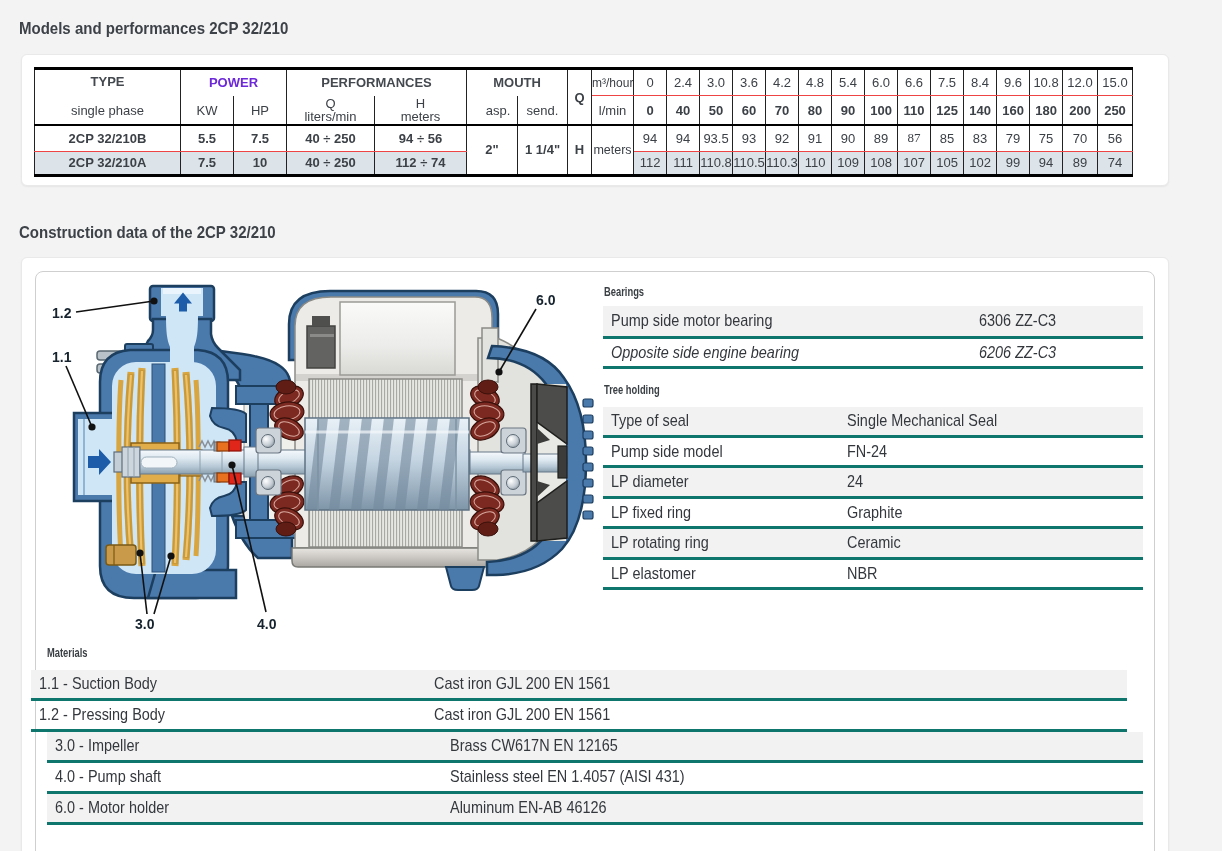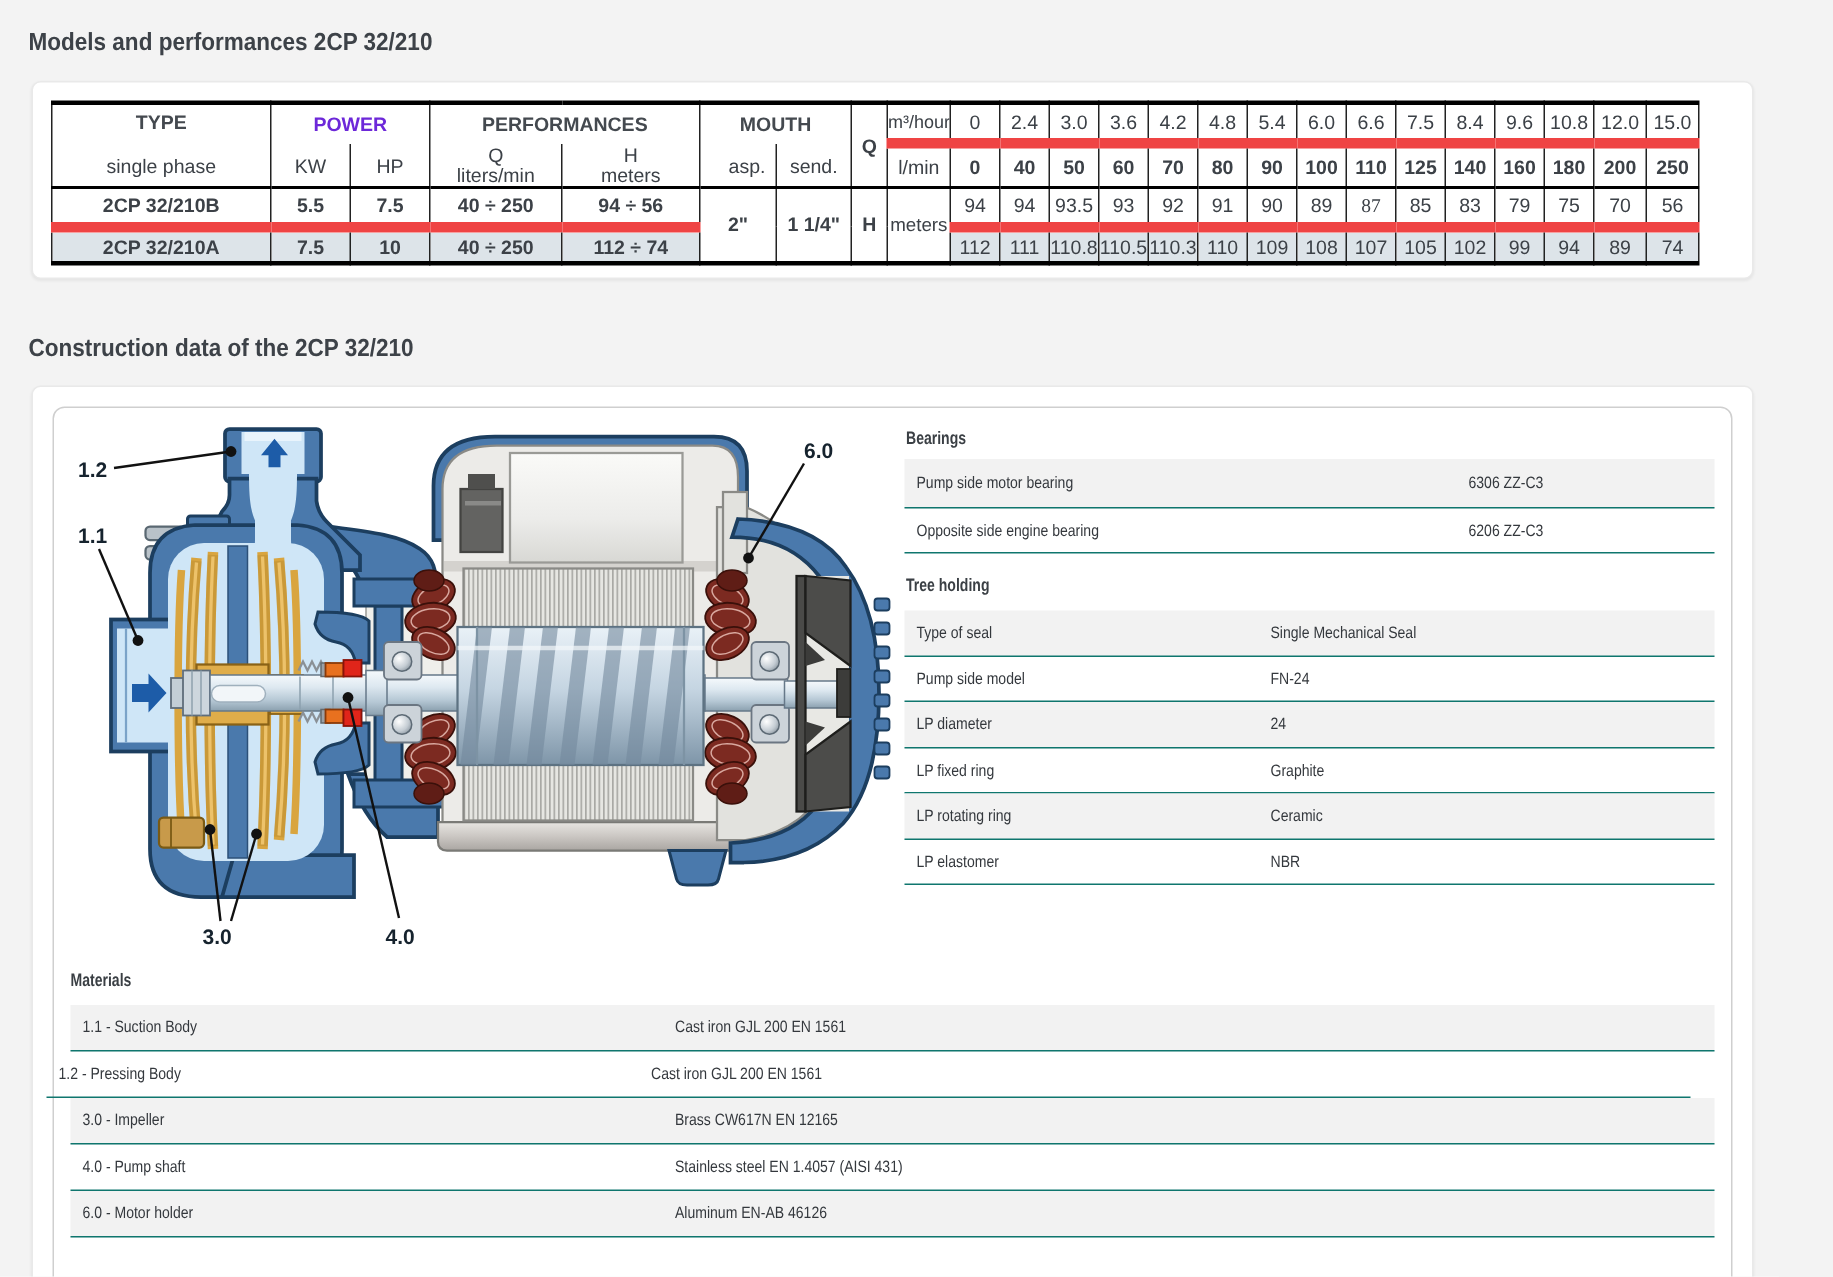--- a/index.html
+++ b/index.html
@@ -1,24 +1,24 @@
 <!DOCTYPE html>
 <html><head><meta charset="utf-8">
 <style>
 * { margin:0; padding:0; box-sizing:border-box; }
 html,body { width:1222px; height:851px; background:#f3f3f3; font-family:"Liberation Sans",sans-serif; overflow:hidden; position:relative;}
 .card { position:absolute; background:#fff; border:1px solid #e9e9e9; border-radius:6px; box-shadow:0 1px 2px rgba(0,0,0,.06);}
 h2.sec { position:absolute; font-size:16.5px; font-weight:bold; color:#3d4248; transform:scaleX(0.91); transform-origin:0 50%; white-space:nowrap; }
 table.perf { border-collapse:collapse; table-layout:fixed; width:1099px; border-top:3px solid #000; border-bottom:3px solid #000; border-left:1px solid #222; border-right:1px solid #222; }
 table.perf td { text-align:center; vertical-align:middle; font-size:13px; color:#3c4147; padding:0; overflow:hidden; white-space:nowrap;}
 td.br { border-right:1px solid #222; }
-td.bb { border-bottom:7px solid #ef4444; }
+td.bb { border-bottom:1px solid #ef4444; }
 .b { font-weight:bold; color:#33373c; }
 tr.shade td { background:#dde4e9; }
-.rrow { position:absolute; font-size:11px; color:#34383d; border-bottom:1px solid #0f766e;}
+.rrow { position:absolute; font-size:17px; color:#34383d; border-bottom:3px solid #0f766e;}
 .rrow .k { position:absolute; left:8px; top:50%; transform:translateY(-50%) scaleX(0.85); transform-origin:0 50%; white-space:nowrap; }
 .rrow .v { position:absolute; top:50%; transform:translateY(-50%) scaleX(0.85); transform-origin:0 50%; white-space:nowrap; }
 .rshade { background:#f2f2f2; }
 .sh { position:absolute; font-size:12px; font-weight:bold; color:#3a3f44; transform:scaleX(0.78); transform-origin:0 50%; white-space:nowrap; }
 </style></head>
 <body>
 <h2 class="sec" style="left:19px; top:19px;">Models and performances 2CP 32/210</h2>
 <div class="card" style="left:21px; top:54px; width:1148px; height:132px;"></div>
 <div style="position:absolute; left:34px; top:67px;">
 <table class="perf">
@@ -152,21 +152,21 @@
     </table>
 </div>
 <h2 class="sec" style="left:19px; top:223px;">Construction data of the 2CP 32/210</h2>
 <div class="card" style="left:21px; top:257px; width:1148px; height:610px; border-radius:6px;"></div>
 <div style="position:absolute; left:35px; top:271px; width:1120px; height:600px; background:#fff; border:1px solid #cfcfcf; border-radius:8px;"></div>
 <div class="sh" style="left:604px; top:285px;">Bearings</div>
 <div class="rrow rshade" style="left:603px;top:306px;width:540px;height:33px;">
     <span class="k">Pump side motor bearing</span>
     <span class="v" style="left:376px;">6306 ZZ-C3</span>
   </div>
-<div class="rrow" style="left:603px;top:339px;width:540px;height:30px;">
+<div class="rrow" style="left:603px;top:339px;width:540px;height:30px;font-style:italic;">
     <span class="k">Opposite side engine bearing</span>
     <span class="v" style="left:376px;">6206 ZZ-C3</span>
   </div>
 <div class="sh" style="left:604px; top:383px;">Tree holding</div>
 <div class="rrow rshade" style="left:603px;top:407px;width:540px;height:31px;">
     <span class="k">Type of seal</span>
     <span class="v" style="left:244px;">Single Mechanical Seal</span>
   </div>
 <div class="rrow" style="left:603px;top:438px;width:540px;height:30px;">
     <span class="k">Pump side model</span>
@@ -182,21 +182,21 @@
   </div>
 <div class="rrow rshade" style="left:603px;top:529px;width:540px;height:31px;">
     <span class="k">LP rotating ring</span>
     <span class="v" style="left:244px;">Ceramic</span>
   </div>
 <div class="rrow" style="left:603px;top:560px;width:540px;height:30px;">
     <span class="k">LP elastomer</span>
     <span class="v" style="left:244px;">NBR</span>
   </div>
 <div class="sh" style="left:47px; top:646px;">Materials</div>
-<div class="mrow rrow rshade" style="left:47px;top:670px;width:1096px;height:31px;">
+<div class="mrow rrow rshade" style="left:31px;top:670px;width:1096px;height:31px;">
     <span class="k">1.1 - Suction Body</span>
     <span class="v" style="left:403px;">Cast iron GJL 200 EN 1561</span>
   </div>
 <div class="mrow rrow" style="left:31px;top:701px;width:1096px;height:31px;">
     <span class="k">1.2 - Pressing Body</span>
     <span class="v" style="left:403px;">Cast iron GJL 200 EN 1561</span>
   </div>
 <div class="mrow rrow rshade" style="left:47px;top:732px;width:1096px;height:31px;">
     <span class="k">3.0 - Impeller</span>
     <span class="v" style="left:403px;">Brass CW617N EN 12165</span>

